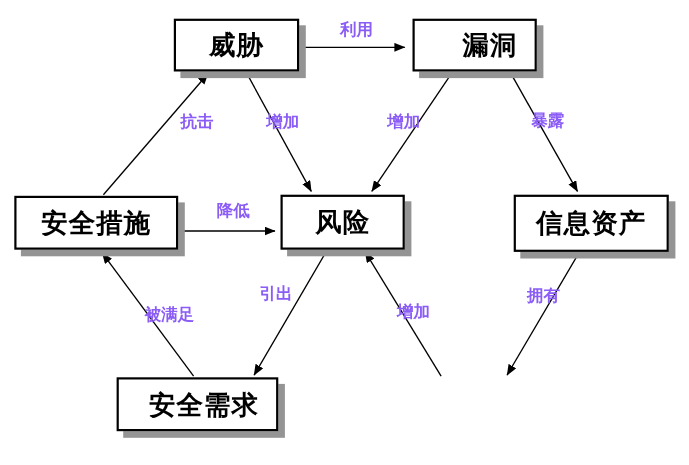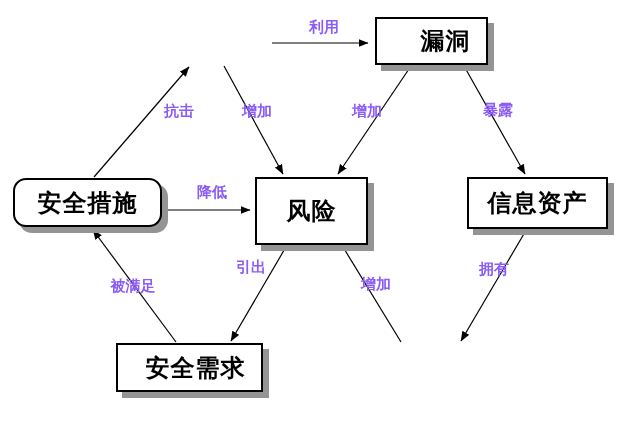--- a/index.html
+++ b/index.html
@@ -65,40 +65,43 @@
     <line x1="224" y1="66" x2="283" y2="174" marker-end="url(#arrow)"></line>
     <line x1="411" y1="66" x2="338" y2="174" marker-end="url(#arrow)"></line>
     <line x1="464" y1="66" x2="525" y2="174" marker-end="url(#arrow)"></line>
     <line x1="163" y1="210" x2="250" y2="210" marker-end="url(#arrow)"></line>
     <line x1="176" y1="342" x2="93" y2="230" marker-end="url(#arrow)"></line>
     <line x1="297" y1="228" x2="231" y2="341" marker-end="url(#arrow)"></line>
     <line x1="401" y1="342" x2="332" y2="229" marker-end="url(#arrow)"></line>
     <line x1="528" y1="227" x2="461" y2="341" marker-end="url(#arrow)"></line>
   </svg>
 
+  <div class="node" style="left:158px; top:17px;  width:114px; height:48px;">
+    <span>威胁</span>
+  </div>
   <div class="node" style="left:375px; top:17px;  width:113px; height:48px;padding-left:28px;">
     <span>漏洞</span>
   </div>
-  <div class="node" style="left:13px;  top:178px; width:149px; height:49px;border-radius:13px;">
+  <div class="node" style="left:13px;  top:178px; width:149px; height:49px;">
     <span>安全措施</span>
   </div>
-  <div class="node" style="left:255px; top:177px; width:113px; height:68px;">
+  <div class="node" style="left:255px; top:177px; width:113px; height:50px;">
     <span>风险</span>
   </div>
   <div class="node" style="left:467px; top:177px; width:141px; height:52px;">
     <span>信息资产</span>
   </div>
-  <div class="node" style="left:116px; top:343px; width:147px; height:49px;padding-left:12px;">
+  <div class="node" style="left:106px; top:343px; width:147px; height:49px;padding-left:12px;">
     <span>安全需求</span>
   </div>
 
   <div class="edge-label" style="left:324px; top:27px;">利用</div>
   <div class="edge-label" style="left:140px; top:111px;margin-left:39px;">抗击</div>
   <div class="edge-label" style="left:257px; top:111px;">增加</div>
   <div class="edge-label" style="left:367px; top:111px;">增加</div>
   <div class="edge-label" style="left:498px; top:110px;">暴露</div>
   <div class="edge-label" style="left:212px; top:192px;">降低</div>
-  <div class="edge-label" style="left:133px; top:286px;">被满足</div>
+  <div class="edge-label" style="left:154px; top:286px;">被满足</div>
   <div class="edge-label" style="left:251px; top:267px;">引出</div>
   <div class="edge-label" style="left:376px; top:284px;">增加</div>
   <div class="edge-label" style="left:494px; top:269px;">拥有</div>
 
 </div>
 
 </body></html>

